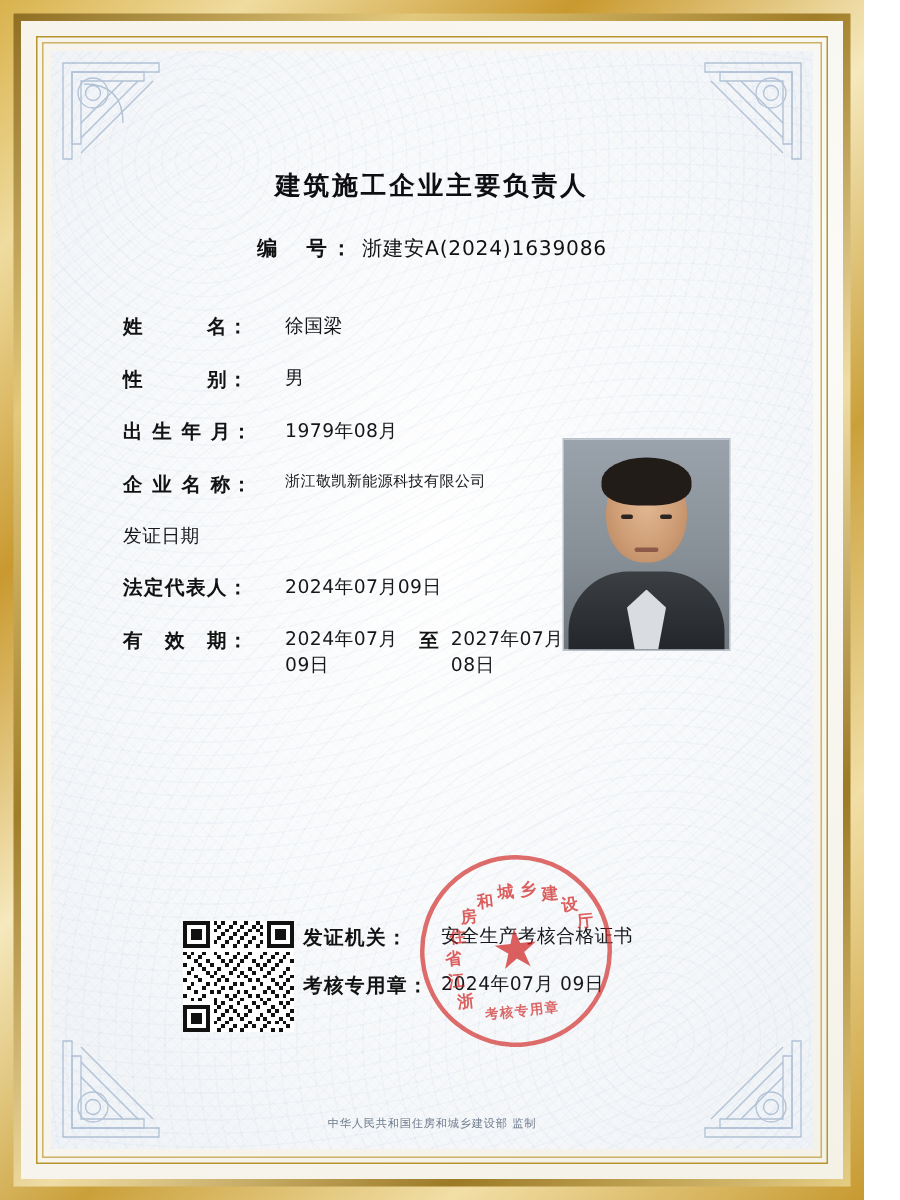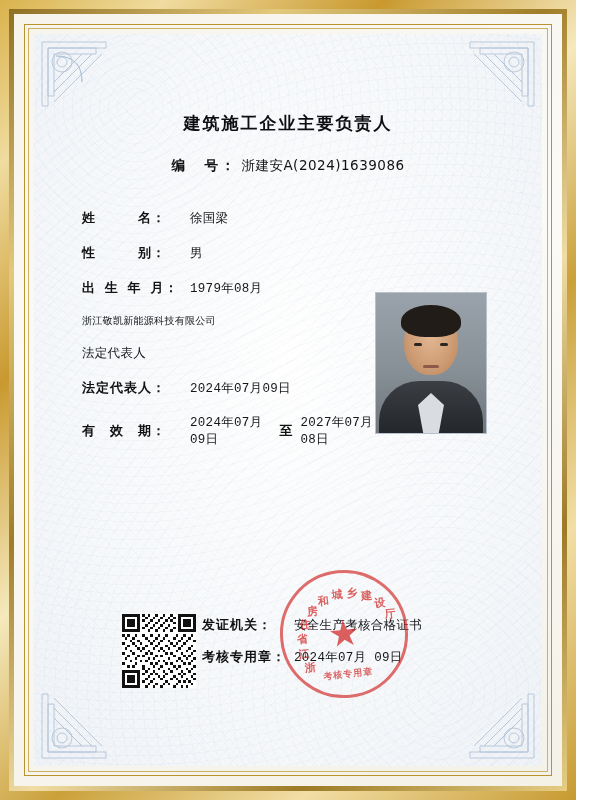--- a/index.html
+++ b/index.html
@@ -132,25 +132,24 @@
   }
 
   
   .fields {
     margin-top: 34px;
     position: relative;
     width: 300px;
   }
   .row {
     display: flex;
-    align-items: center;
+    align-items: flex-start;
     margin-bottom: 17px;
     font-size: 13px;
     color: #121212;
-    font-family: Liberation Mono, monospace;
   }
   .row .label {
     width: 108px;
     flex: none;
     font-weight: 600;
     letter-spacing: 1px;
     white-space: nowrap;
   }
   .row .value {
     font-size: 12.5px;
@@ -420,25 +419,26 @@
           <div class="label">性　　　别：</div>
           <div class="value">男</div>
         </div>
 
         <div class="row">
           <div class="label">出 生 年 月：</div>
           <div class="value">1979年08月</div>
         </div>
 
         <div class="row">
+          <div class="label">企 业 名 称：</div>
           <div class="value small">浙江敬凯新能源科技有限公司</div>
         </div>
 
         <div class="row">
-          <div class="value">法定代表人</div>
+          <div class="value">发证日期</div>
         </div>
 
         <div class="row">
           <div class="label">法定代表人：</div>
           <div class="value">2024年07月09日</div>
         </div>
 
         <div class="row">
           <div class="label">有　效　期：</div>
           <div class="value">2024年07月09日</div>
@@ -697,16 +697,17 @@
             <span style="transform: rotate(8deg) translate(0,-48px) rotate(-8deg);">乡</span>
             <span style="transform: rotate(26deg) translate(0,-48px) rotate(-26deg);">建</span>
             <span style="transform: rotate(44deg) translate(0,-48px) rotate(-44deg);">设</span>
             <span style="transform: rotate(62deg) translate(0,-48px) rotate(-62deg);">厅</span>
           </div>
           <div class="seal-bottom">考核专用章</div>
         </div>
 
       </div>
 
+      <div class="footer-note">中华人民共和国住房和城乡建设部 监制</div>
 
     </div>
   </div>
 </div>
 
 </body></html>

